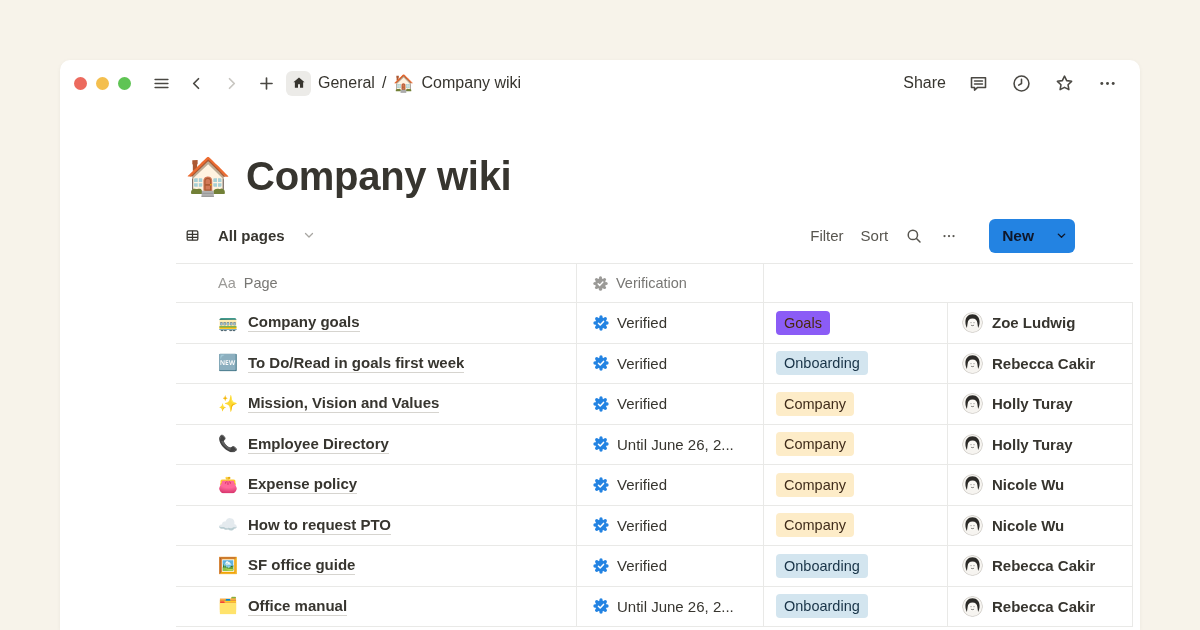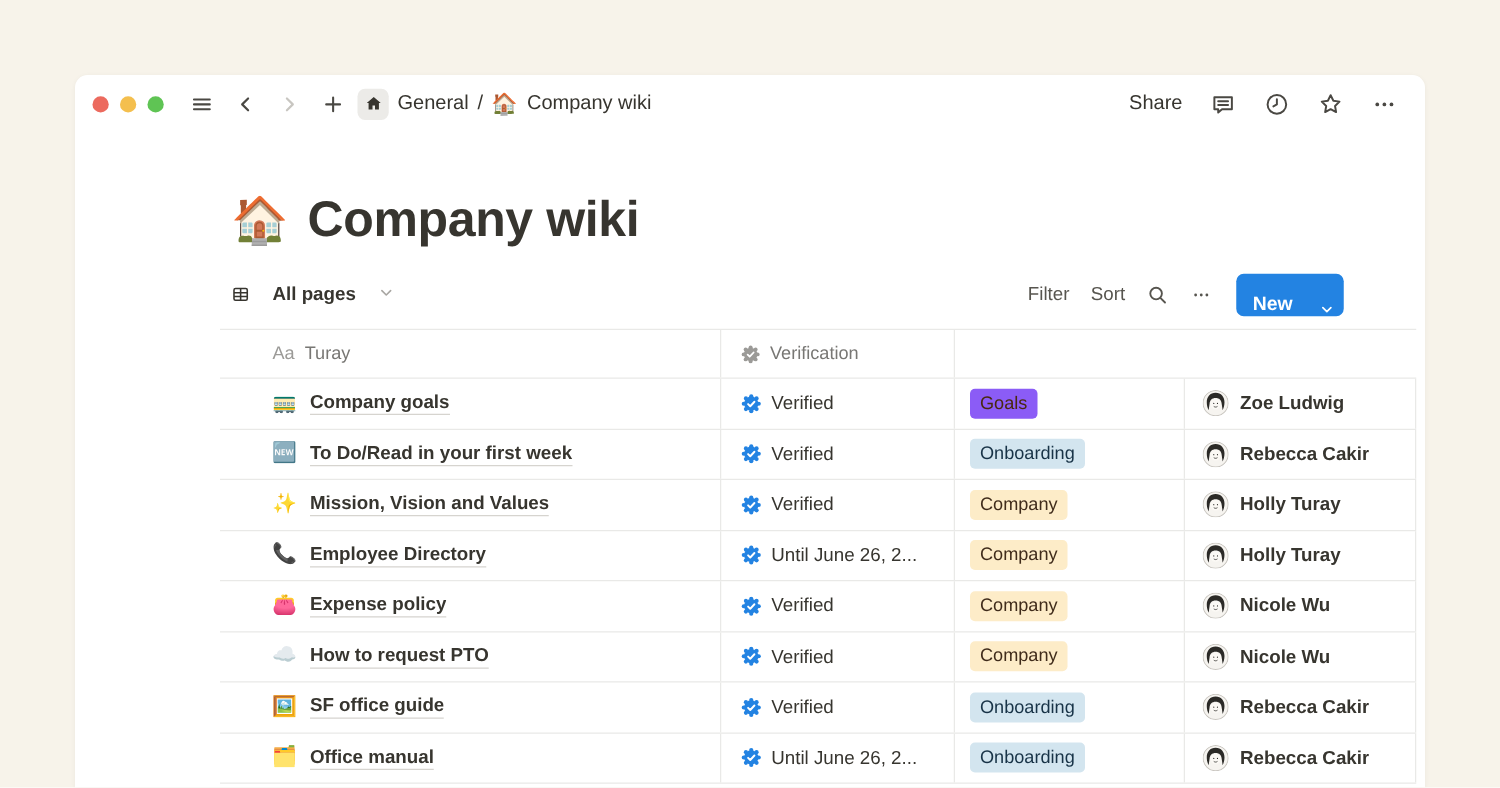--- a/index.html
+++ b/index.html
@@ -41,21 +41,21 @@
 
   
   .toolbar { margin-top:16px; margin-left:125px; width:890px; height:35px; display:flex; align-items:center; }
   .view-switcher { display:flex; align-items:center; gap:18px; font-size:15px; font-weight:700; color:#37352F; }
   .view-switcher svg { width:17px; height:17px; }
   .chev-down svg { width:12px; height:12px; color:#A8A6A2; }
   .toolbar-right { margin-left:auto; display:flex; align-items:center; gap:17px; }
   .tool-label { font-size:15px; color:#57554F; }
   .tool-icon { color:#57554F; display:flex; }
   .tool-icon svg { width:18px; height:18px; }
-  .new-btn { display:flex; align-items:flex-end; height:34px; border-radius:6px; overflow:hidden; color:#ffffff; margin-left:2px; cursor:pointer; }
+  .new-btn { display:flex; align-items:center; height:34px; border-radius:6px; overflow:hidden; color:#0f172a; margin-left:14px; cursor:pointer; }
   .new-main { display:flex; align-items:center; padding:0 13px; font-size:15.5px; font-weight:700; }
   .new-divider { width:1px; background:rgba(255,255,255,.35); }
   .new-caret { width:27px; display:flex; align-items:center; justify-content:center; }
   .new-caret svg { width:11px; height:11px; }
 
   
   .wiki-table { margin-left:116px; margin-top:10px; width:957px; border-top:1px solid #E9E9E7; }
   .thead, .trow { display:grid; grid-template-columns:401px 187px 184px 185px; }
   .thead { height:39px; color:#787774; font-size:14.5px; border-bottom:1px solid #E9E9E7; }
   .th, .cell { display:flex; align-items:center; border-right:1px solid #E9E9E7; padding-left:16px; min-width:0; }
@@ -197,21 +197,21 @@
             </svg>
         </span>
       </div>
     </div>
   </div>
 
   <div class="wiki-table">
     <div class="thead">
       <div class="th th-page">
         <span class="aa-glyph">Aa</span>
-        <span>Turay</span>
+        <span>Page</span>
       </div>
       <div class="th">
         <span class="th-icon">
           <svg viewBox="0 0 24 24">
               <g fill="#9B9A97">
                 <circle cx="12" cy="12" r="8.6"></circle>
                 <circle cx="21" cy="12" r="2.5"></circle>
                 <circle cx="18.4" cy="18.4" r="2.5"></circle>
                 <circle cx="12" cy="21" r="2.5"></circle>
                 <circle cx="5.6" cy="18.4" r="2.5"></circle>
@@ -265,21 +265,21 @@
                 <path d="M10.6 15.2c.9.6 1.9.6 2.8 0" stroke="#2B2A27" stroke-width=".7" fill="none" stroke-linecap="round"></path>
               </svg>
       </span>
       <span class="owner-name">Zoe Ludwig</span>
     </div>
   </div>
 
   <div class="trow">
     <div class="cell page-cell">
       <span class="row-emoji">🆕</span>
-      <span class="ptitle">To Do/Read in your first week</span>
+      <span class="ptitle">To Do/Read in goals first week</span>
     </div>
     <div class="cell ver-cell">
       <span class="seal">
         <svg viewBox="0 0 24 24">
                 <g class="seal-fill" fill="#2383E2">
                   <circle cx="12" cy="12" r="8.6"></circle>
                   <circle cx="21" cy="12" r="2.5"></circle>
                   <circle cx="18.4" cy="18.4" r="2.5"></circle>
                   <circle cx="12" cy="21" r="2.5"></circle>
                   <circle cx="5.6" cy="18.4" r="2.5"></circle>

